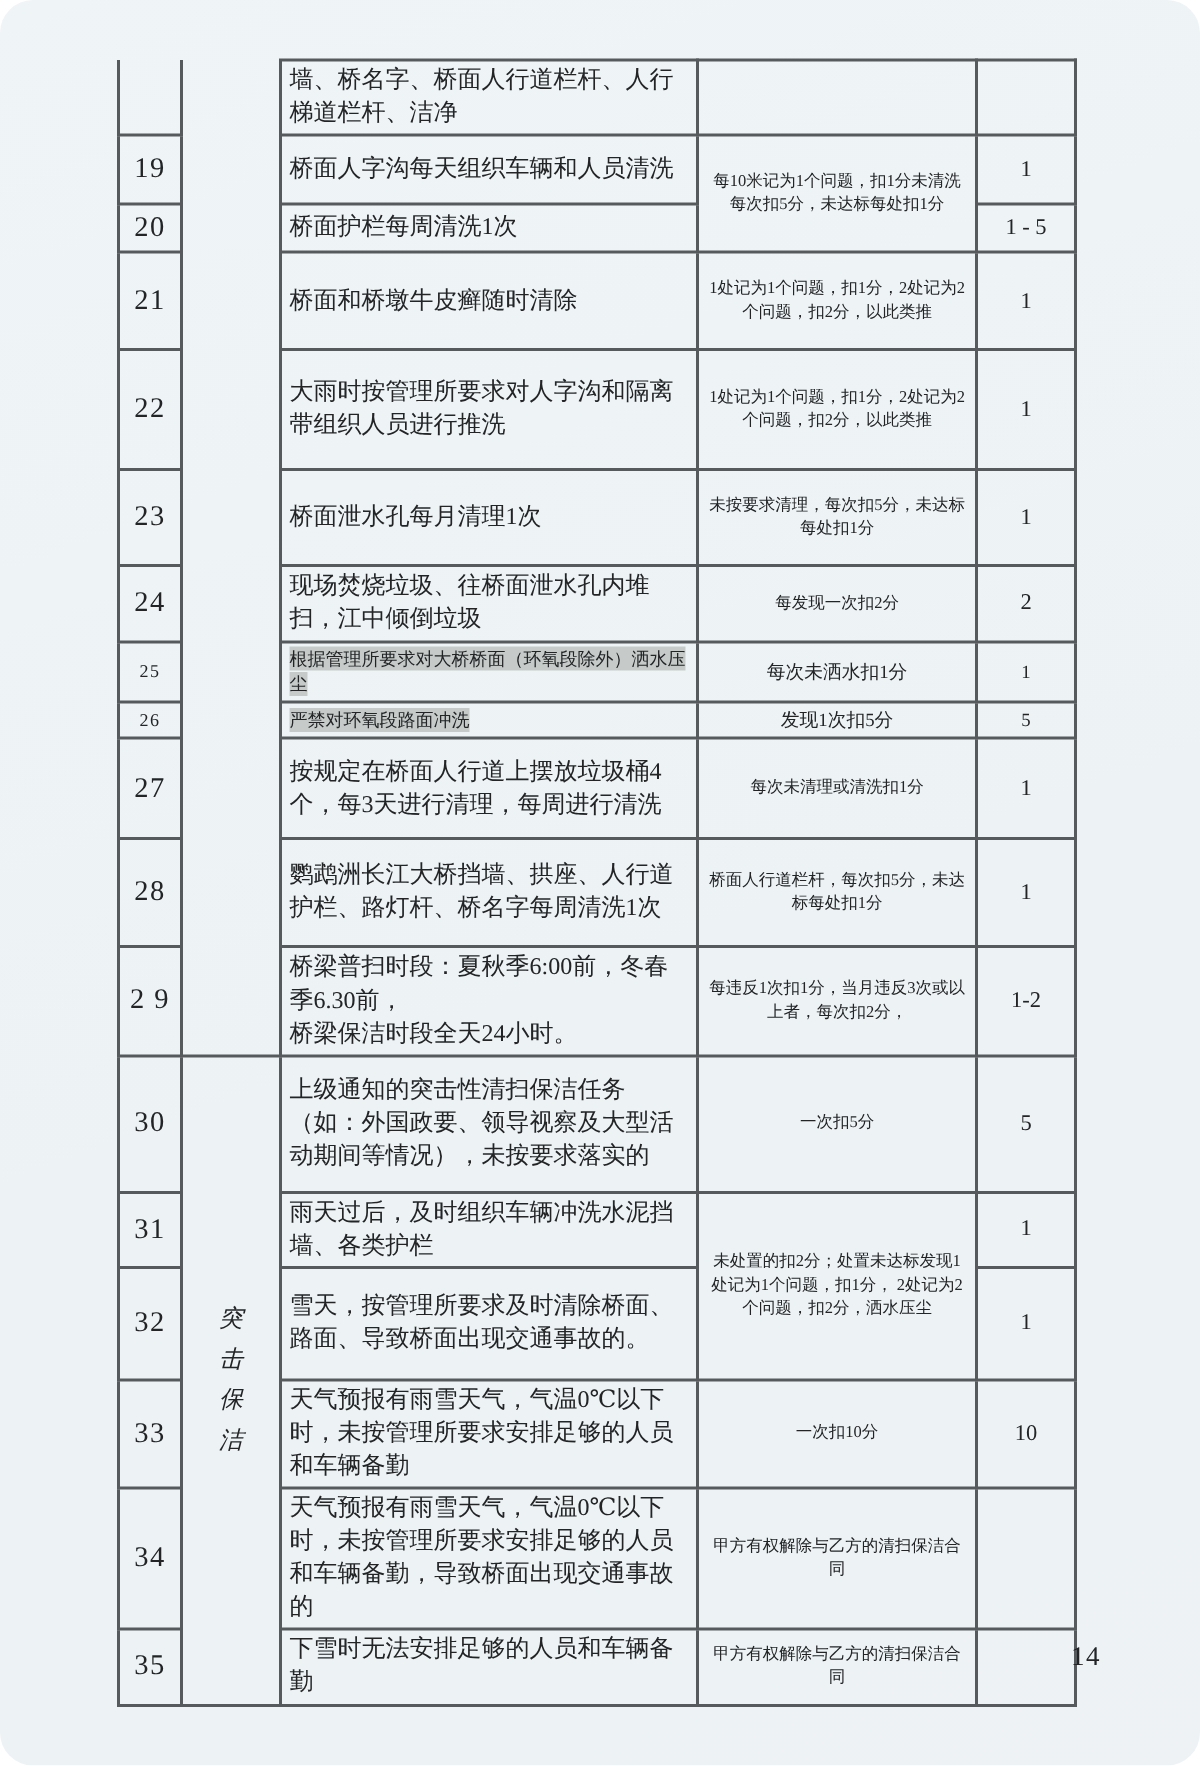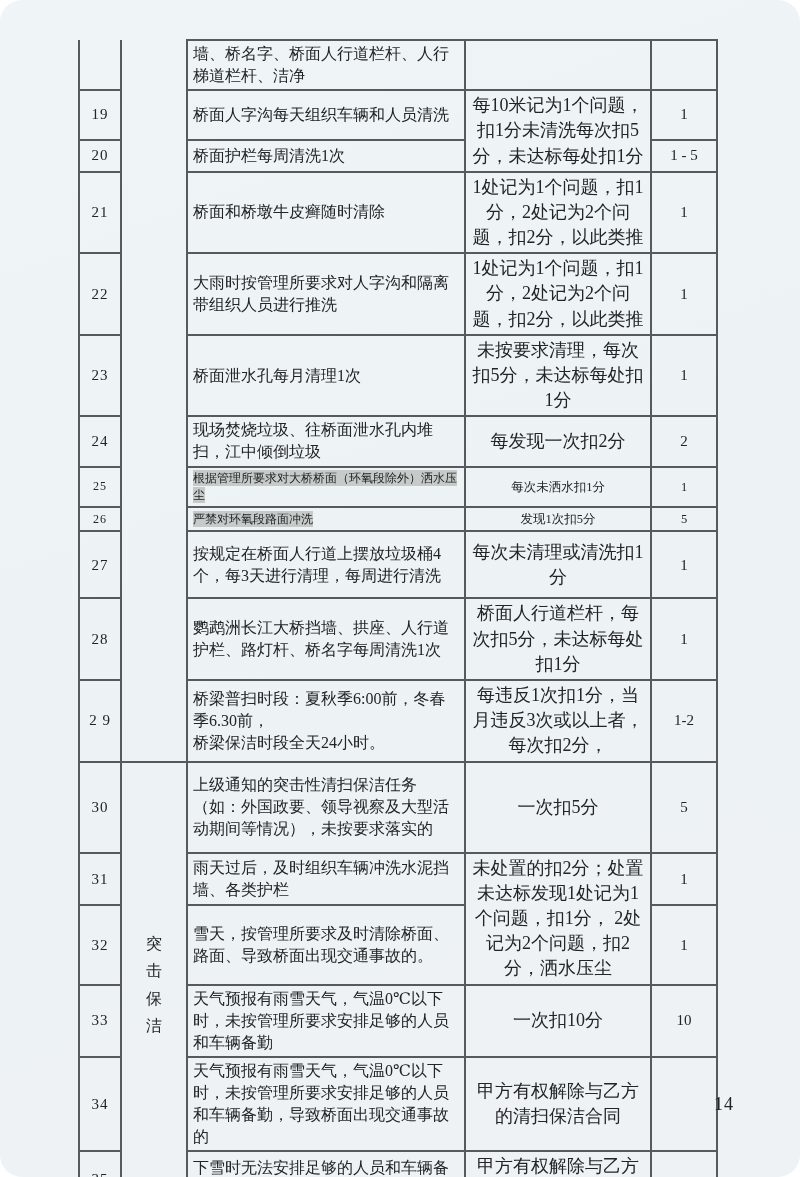--- a/index.html
+++ b/index.html
@@ -22,35 +22,36 @@
     border:2px solid #565a5c;
     vertical-align:middle;
     padding:2px 5px;
     font-size:16px;
     line-height:1.38;
     word-break:break-all;
   }
   td.num{
     text-align:center;
     padding:2px 1px;
-    font-size:15px;
+    font-size:19px;
     letter-spacing:1px;
     white-space:pre-line;
   }
   td.cat{
     text-align:center;
     padding:2px 24px;
     line-height:1.7;
     letter-spacing:1px;
+    font-style:italic;
   }
   td.desc{text-align:left;}
   td.desc span{white-space:pre-line;}
   td.pen{
     text-align:center;
-    font-size:18px;
+    font-size:11px;
     line-height:1.4;
     padding:2px 6px;
   }
   td.score{
     text-align:center;
     font-size:15px;
     padding:2px 2px;
   }
   tr.small td{font-size:12px;line-height:1.45;}
   tr.small td.pen{font-size:12.5px;}

